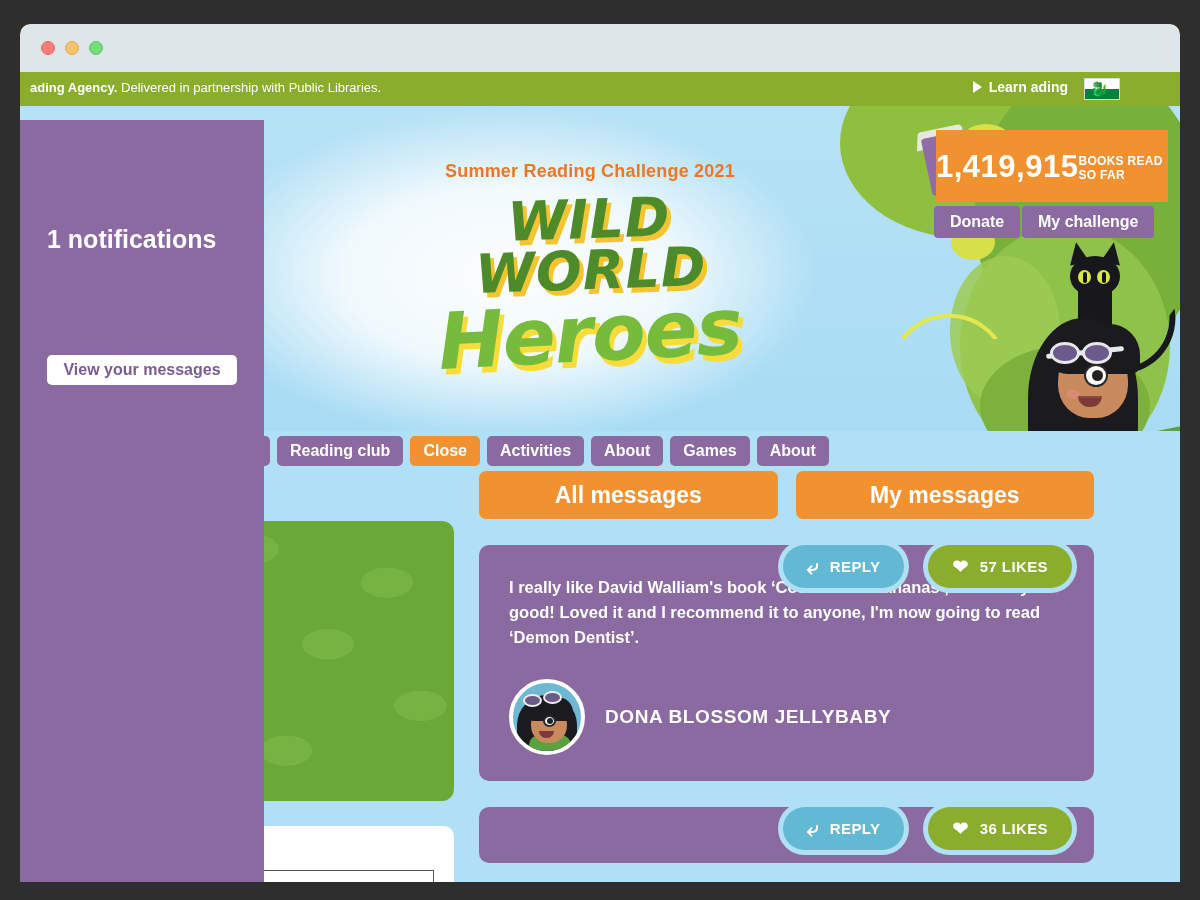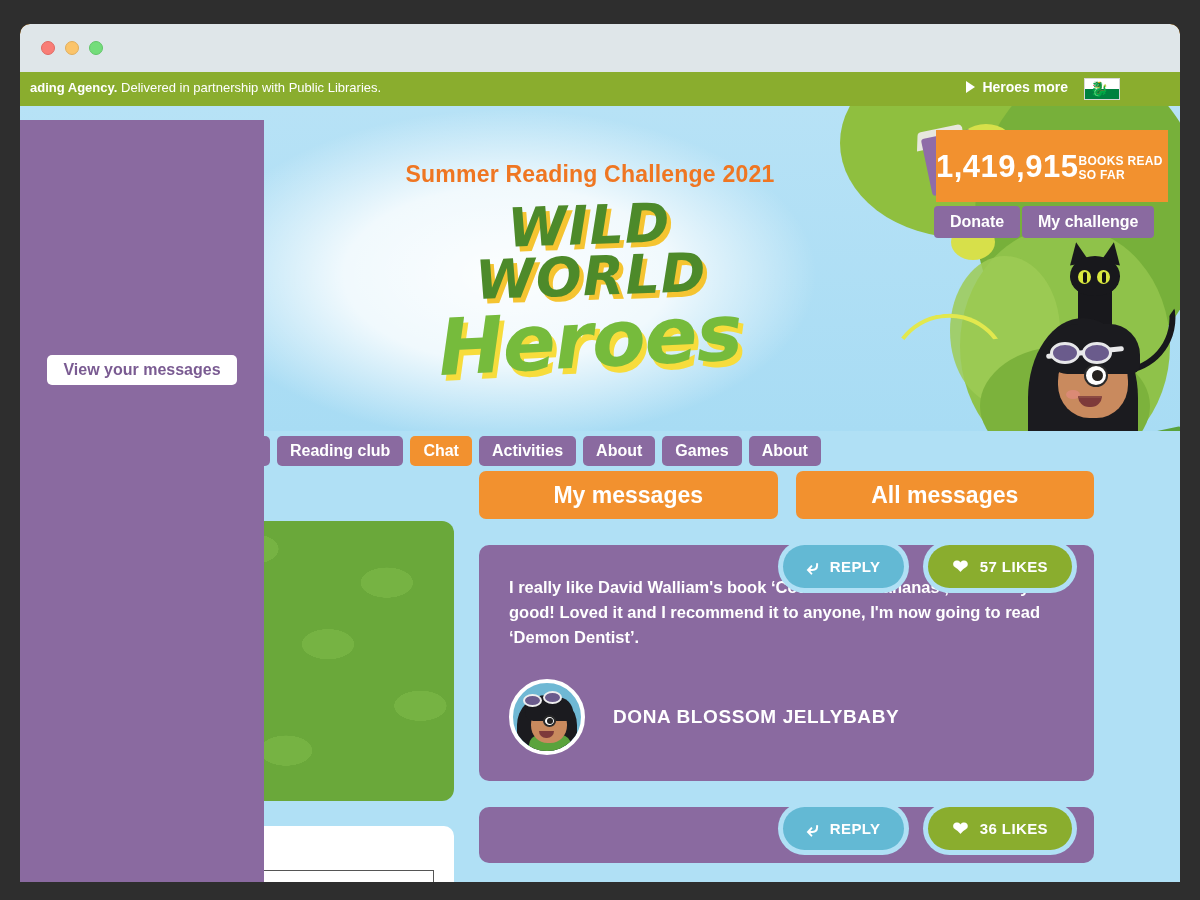--- a/index.html
+++ b/index.html
@@ -110,21 +110,21 @@
     width: 90px; height: 85px;
     background: #f2912f; border-radius: 6px;
   }
 
   
   #logo-block {
     position: absolute; left: 380px; top: 55px;
     width: 380px; text-align: center;
   }
   #challenge-title {
-    font-size: 23px; font-weight: bold; color: #ef7622;
+    font-size: 18px; font-weight: bold; color: #ef7622;
     letter-spacing: .2px;
   }
   #logo-line1 {
     margin-top: 12px;
     font-family: "DejaVu Sans", sans-serif;
     font-size: 54px; font-weight: bold; font-style: italic;
     color: #4d8a2a;
     text-shadow: 4px 5px 0 #f5c431;
     letter-spacing: 1px;
     transform: rotate(-2deg);
@@ -382,21 +382,21 @@
   .pill.likes { background: #8aad2e; }
   .reply-arrow { font-size: 21px; line-height: 1; }
   .heart { font-size: 19px; line-height: 1; }
 
   .msg-card {
     position: relative; margin-top: 21px;
     background: #8a6aa0; border-radius: 10px;
     padding: 30px 30px 26px 30px; color: #ffffff;
   }
   .msg-text { font-size: 16.5px; line-height: 1.5; font-weight: bold; }
-  .msg-author { display: flex; align-items: center; gap: 28px; margin-top: 30px; }
+  .msg-author { display: flex; align-items: center; gap: 20px; margin-top: 30px; }
   .avatar {
     width: 76px; height: 76px; border-radius: 50%;
     background: #6fb8d4; border: 4px solid #ffffff;
     position: relative; overflow: hidden; flex: 0 0 auto;
   }
   .avatar .a-hair { position: absolute; left: 4px; top: 12px; width: 60px; height: 60px; background: #1b1b1f; border-radius: 30px 30px 22px 22px; }
   .avatar .a-face { position: absolute; left: 18px; top: 22px; width: 36px; height: 38px; background: #c98a5e; border-radius: 50% 50% 46% 46%; }
   .avatar .a-fringe { position: absolute; left: 12px; top: 14px; width: 48px; height: 24px; background: #1b1b1f; border-radius: 26px 26px 8px 14px; }
   .avatar .a-eye { position: absolute; left: 30px; top: 32px; width: 13px; height: 12px; background: #fff; border: 2px solid #2a2a2a; border-radius: 50%; }
   .avatar .a-pup { position: absolute; left: 34px; top: 35px; width: 6px; height: 6px; background: #222; border-radius: 50%; }
@@ -454,21 +454,21 @@
   </div>
 
   <div id="viewport">
 
     <div id="promo">
       <div id="promo-text">
         <b>ading Agency.</b><span> Delivered in partnership with Public Libraries.</span>
       </div>
       <div id="learn-more-wrap">
         <span class="play-tri"></span>
-        <span>Heroes more</span>
+        <span>Learn ading</span>
       </div>
       <div id="flag">
         <div class="dragon">🐉</div>
       </div>
     </div>
 
     <div id="hero">
       <div class="foliage" id="fo1"></div>
       <div class="foliage" id="fo2"></div>
       <div class="foliage" id="fo3"></div>
@@ -522,21 +522,21 @@
         <div class="c-goggle-strap"></div>
         <div class="c-goggle g1"></div>
         <div class="c-goggle g2"></div>
       </div>
     </div>
 
     <nav id="nav">
       <button class="nav-item">Find a read</button>
       <button class="nav-item">Book Sorter</button>
       <button class="nav-item">Reading club</button>
-      <button class="nav-item active">Chat</button>
+      <button class="nav-item active">Close</button>
       <button class="nav-item">Activities</button>
       <button class="nav-item">About</button>
       <button class="nav-item">Games</button>
       <button class="nav-item">About</button>
     </nav>
 
     <div id="content">
 
       <div id="intro-card">
         <div class="leafpat"></div>
@@ -558,22 +558,22 @@
         </div>
       </div>
 
       <div id="compose-card">
         <textarea id="compose-input" placeholder="" style=""></textarea>
       </div>
 
       <div id="msg-col">
 
         <div id="tabs">
+          <button class="tab-btn">All messages</button>
           <button class="tab-btn">My messages</button>
-          <button class="tab-btn">All messages</button>
         </div>
 
         <div class="msg-block">
           <div class="msg-actions">
             <button class="pill reply">
               <span class="reply-arrow">⤶</span>
               <span>REPLY</span>
             </button>
             <button class="pill likes">
               <span class="heart">❤</span>
@@ -612,17 +612,18 @@
           </div>
           <div class="msg-card">
             <div class="msg-text"></div>
           </div>
         </div>
 
       </div>
     </div>
 
     <aside id="notif-panel">
+      <div id="notif-title">1 notifications</div>
       <button id="notif-view">View your messages</button>
     </aside>
 
   </div>
 </div>
 
 </body></html>

